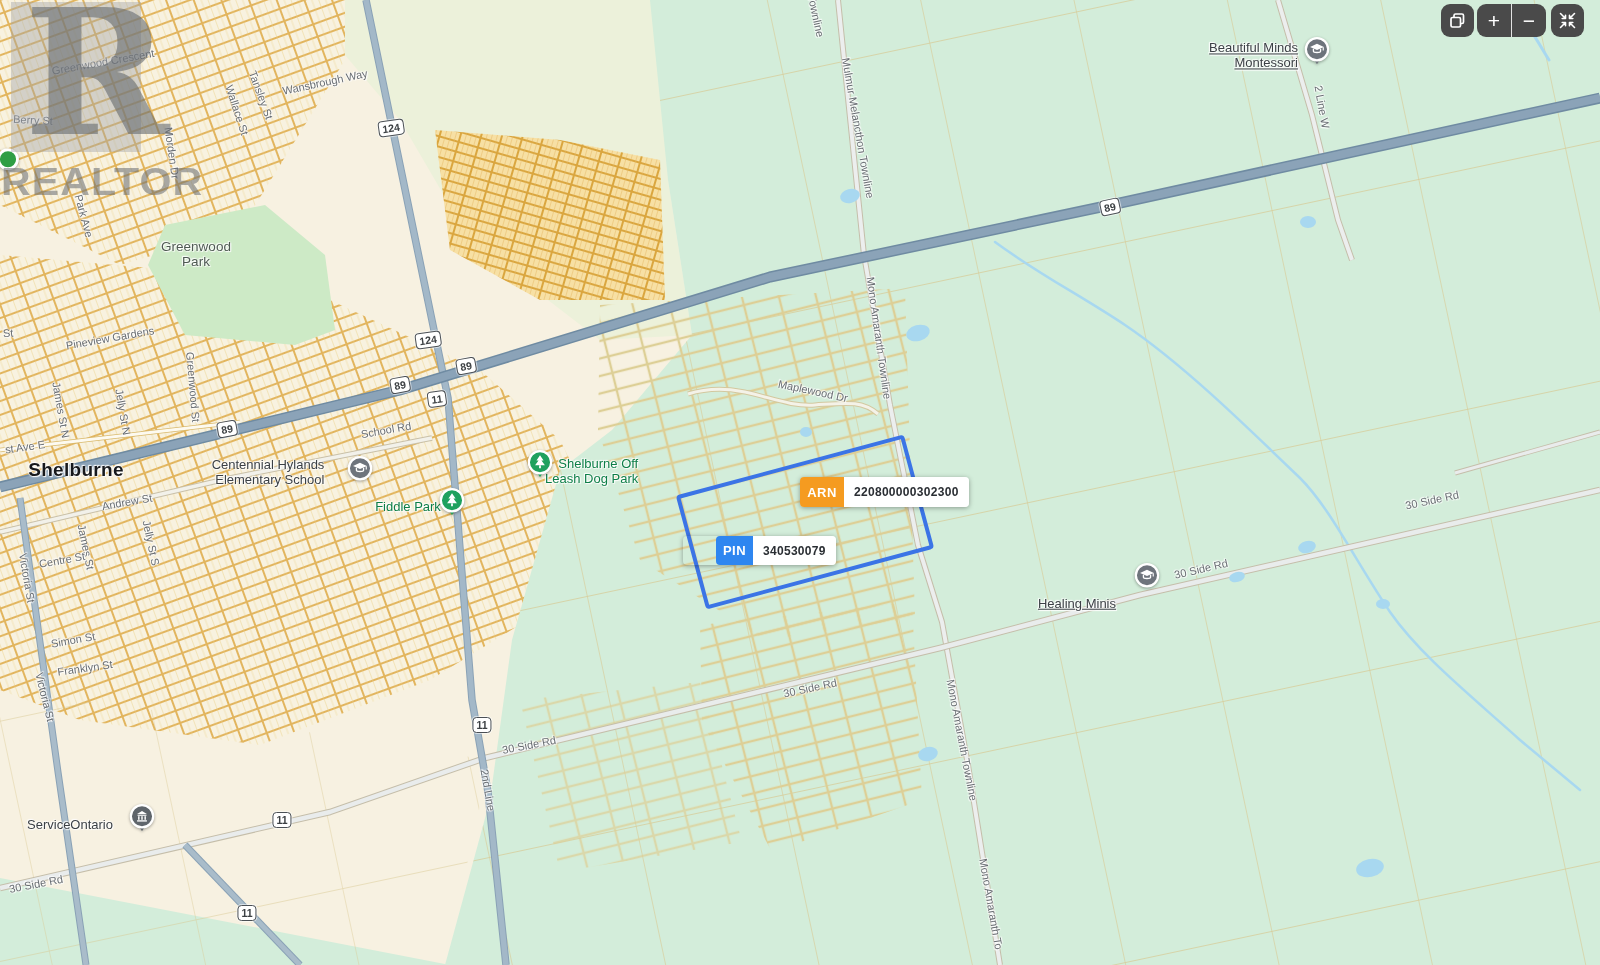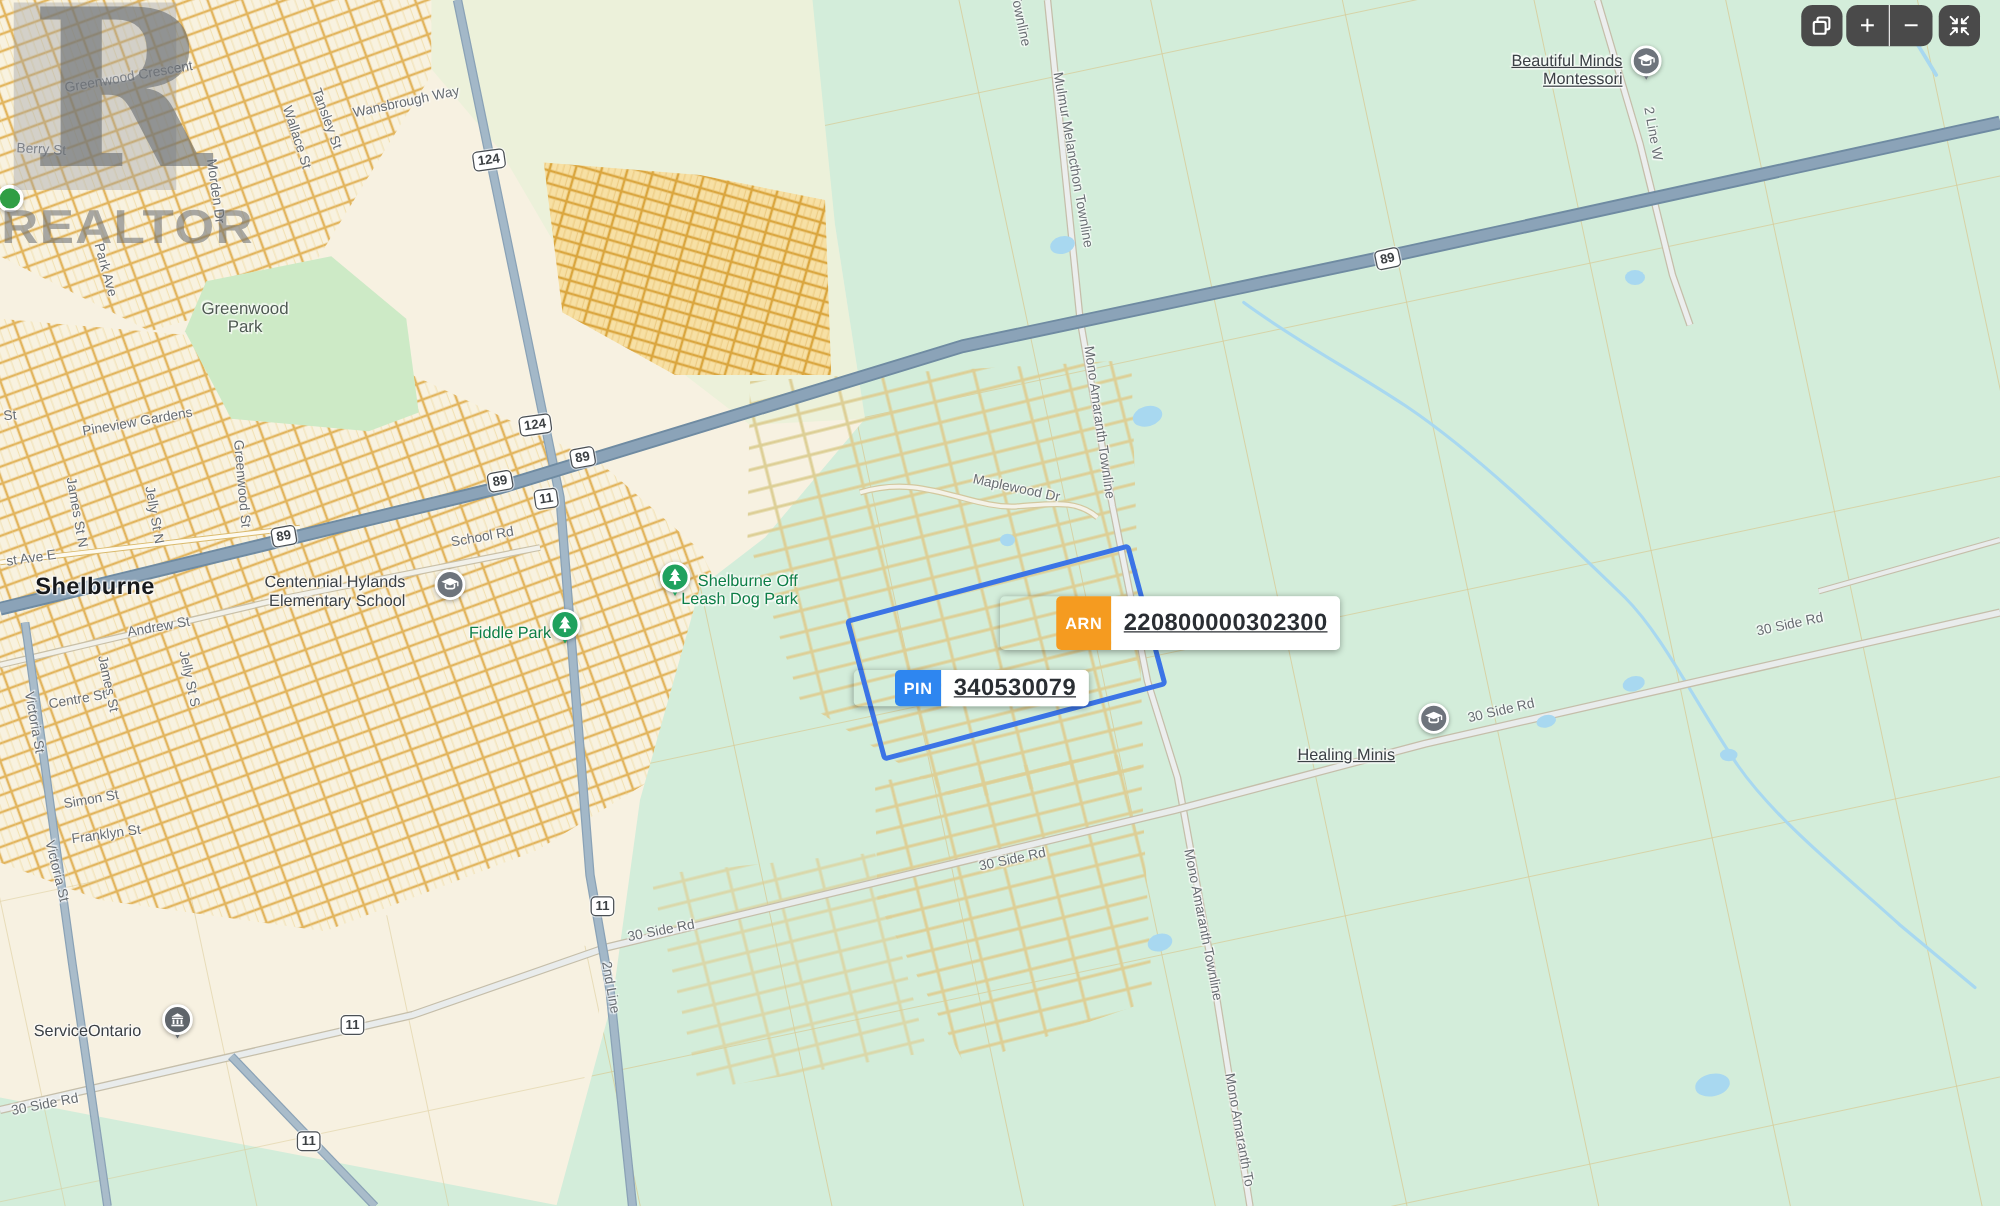--- a/index.html
+++ b/index.html
@@ -30,23 +30,23 @@
   .badge {
     position: absolute; display: flex; align-items: stretch; border-radius: 4px;
     box-shadow: 0 1px 5px rgba(0,0,0,.35); font-weight: 700; z-index: 6;
   }
   .badge .tag {
     color: #fff; display: flex; align-items: center; justify-content: center;
     border-radius: 4px 0 0 4px; font-size: 13px; letter-spacing: .5px;
   }
   .badge .val {
     background: #fff; color: #2a2e33; display: flex; align-items: center;
-    padding: 0 10px; border-radius: 0 4px 4px 0; font-size: 19px; letter-spacing: .3px; text-decoration: underline;
-  }
-  #arn-badge { left: 800px; top: 477px; height: 43px; padding-left: 45px; }
+    padding: 0 10px; border-radius: 0 4px 4px 0; font-size: 12px; letter-spacing: .3px;
+  }
+  #arn-badge { left: 800px; top: 477px; height: 30px; }
   #arn-badge .tag { width: 44px; background: #f59b20; }
   #pin-badge { left: 683px; top: 536px; height: 29px; padding-left: 33px; }
   #pin-badge .tag { width: 37px; background: #2e86f0; }
   
   .ctl {
     position: absolute; background: #4a4a4a; border-radius: 9px; color: #fff;
     display: flex; align-items: center; justify-content: center; z-index: 8; cursor: pointer;
   }
   #ctl-copy { left: 1441px; top: 4px; width: 33px; height: 33px; }
   #ctl-zoom { left: 1477px; top: 4px; width: 69px; height: 33px; padding: 0; cursor: default; }

